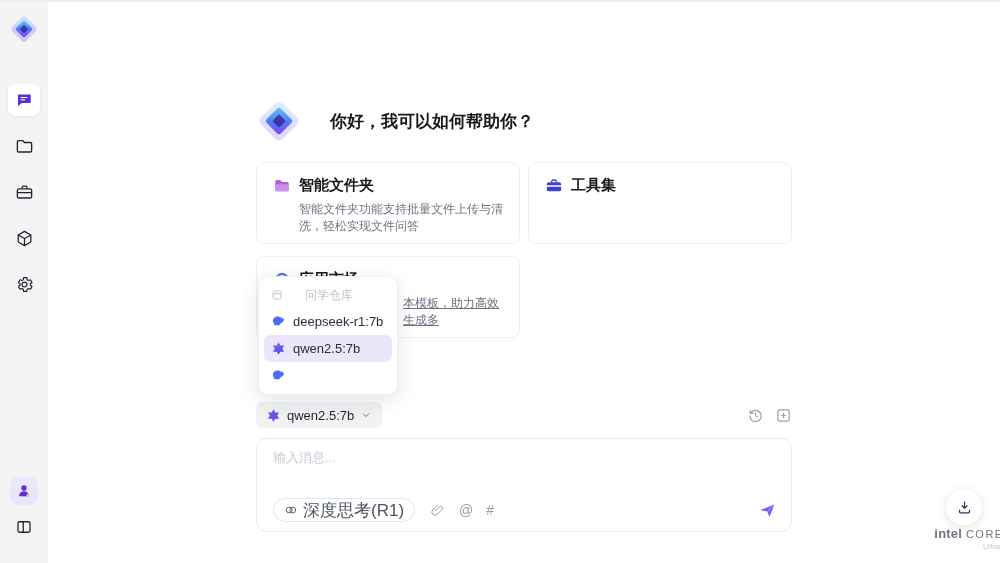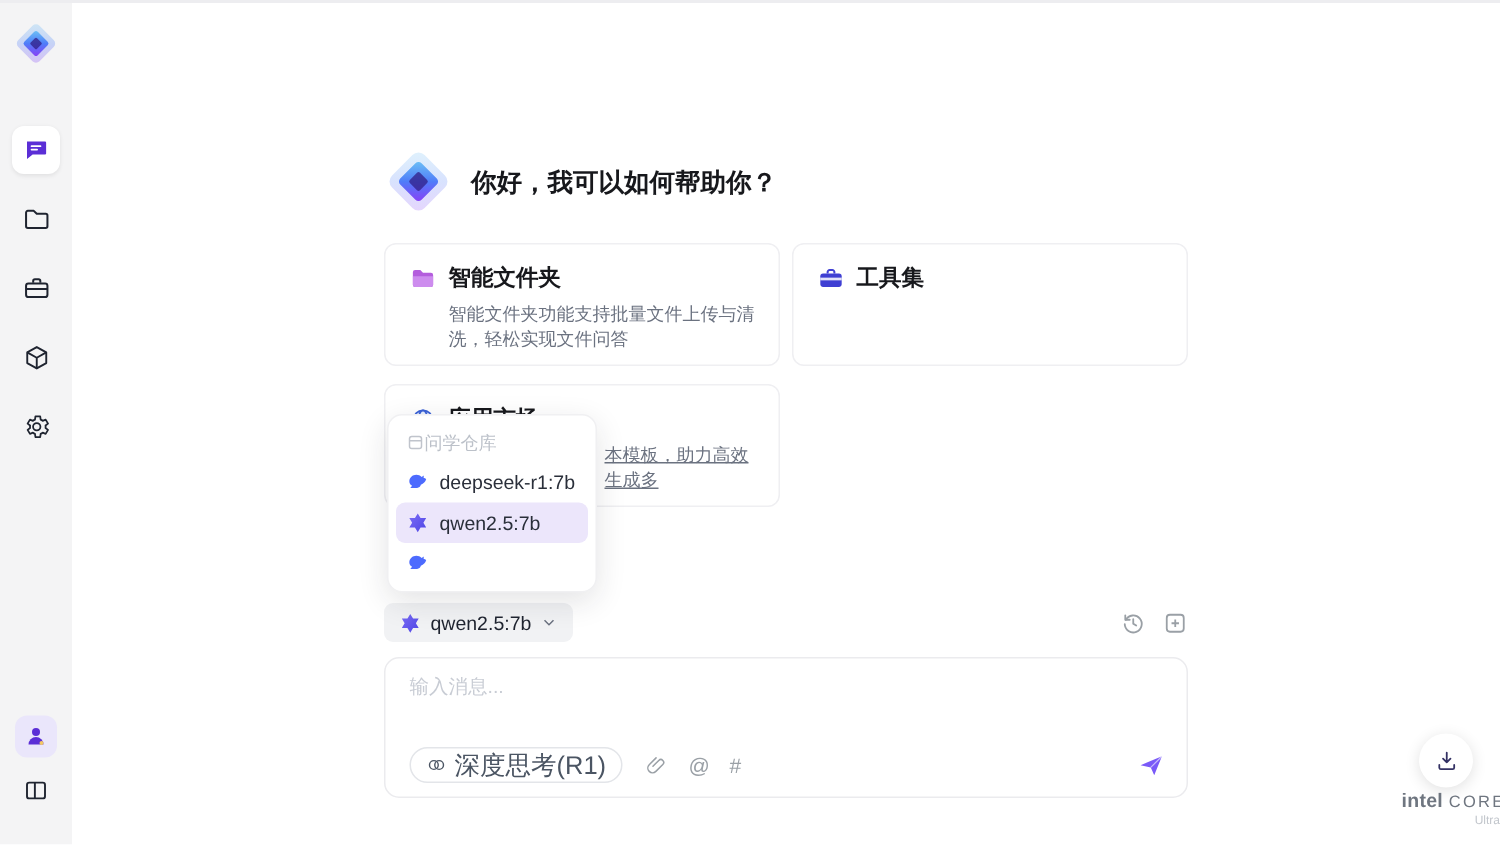--- a/index.html
+++ b/index.html
@@ -14,33 +14,33 @@
   .nav-item { width:32px; height:32px; border-radius:8px; display:flex; align-items:center; justify-content:center; margin-bottom:14px; cursor:pointer; }
   .nav-item.active { background:#fff; box-shadow:0 1px 3px rgba(0,0,0,.08); }
   .nav-bottom { margin-top:auto; margin-bottom:14px; display:flex; flex-direction:column; align-items:center; }
   .nav-bottom .nav-item { margin-bottom:8px; width:28px; height:28px; }
   .nav-item.user-item { background:#eae6fb; }
 
   
   .main { flex:1; position:relative; background:#fff; }
   .container { width:536px; margin:0 auto; padding-top:96px; }
 
-  .greeting { display:flex; align-items:center; gap:12px; height:46px; }
+  .greeting { display:flex; align-items:center; gap:28px; height:46px; }
   .greeting-title { font-size:17px; font-weight:bold; color:#17181c; }
 
   .cards { margin-top:18px; display:grid; grid-template-columns:264px 264px; grid-column-gap:8px; grid-row-gap:12px; }
   .card { width:264px; height:82px; background:#fff; border:1px solid #efeff2; border-radius:8px; padding:13px 16px 10px 16px; cursor:pointer; }
   .card-head { display:flex; align-items:center; gap:8px; }
   .card-title { font-size:15px; font-weight:bold; color:#17181c; }
   .card-desc { margin-top:6px; margin-left:26px; font-size:12px; line-height:1.45; color:#6b7280; }
   .card-desc .offset-frag { display:inline-block; margin-left:104px;text-decoration:underline; }
 
   
   .dropdown { position:absolute; left:210px; top:274px; width:140px; background:#fff; border:1px solid #f0f0f2; border-radius:10px; box-shadow:0 6px 20px rgba(31,35,41,.12); padding:5px; z-index:30; }
-  .dd-header { height:26px; display:flex; align-items:center; gap:0; padding:0 7px; font-size:12px; color:#bcc1c9; }
+  .dd-header { height:26px; display:flex; align-items:center; gap:22px; padding:0 7px; font-size:12px; color:#bcc1c9; }
   .dd-item { height:27px; display:flex; align-items:center; gap:7px; padding:0 7px; font-size:13px; color:#2a2f3a; border-radius:6px; cursor:pointer; }
   .dd-item.selected { background:var(--highlight,#ece6fb); }
 
   
   .model-row { margin-top:64px; display:flex; align-items:center; height:26px; }
   .model-btn { display:inline-flex; align-items:center; gap:6px; height:26px; padding:0 10px; background:#f1f2f4; border-radius:6px; font-size:13px; color:#1f2430; cursor:pointer; }
   .row-icons { margin-left:auto; display:flex; align-items:center; gap:10px; }
   .icon-btn { width:18px; height:18px; display:flex; align-items:center; justify-content:center; cursor:pointer; }
 
   

